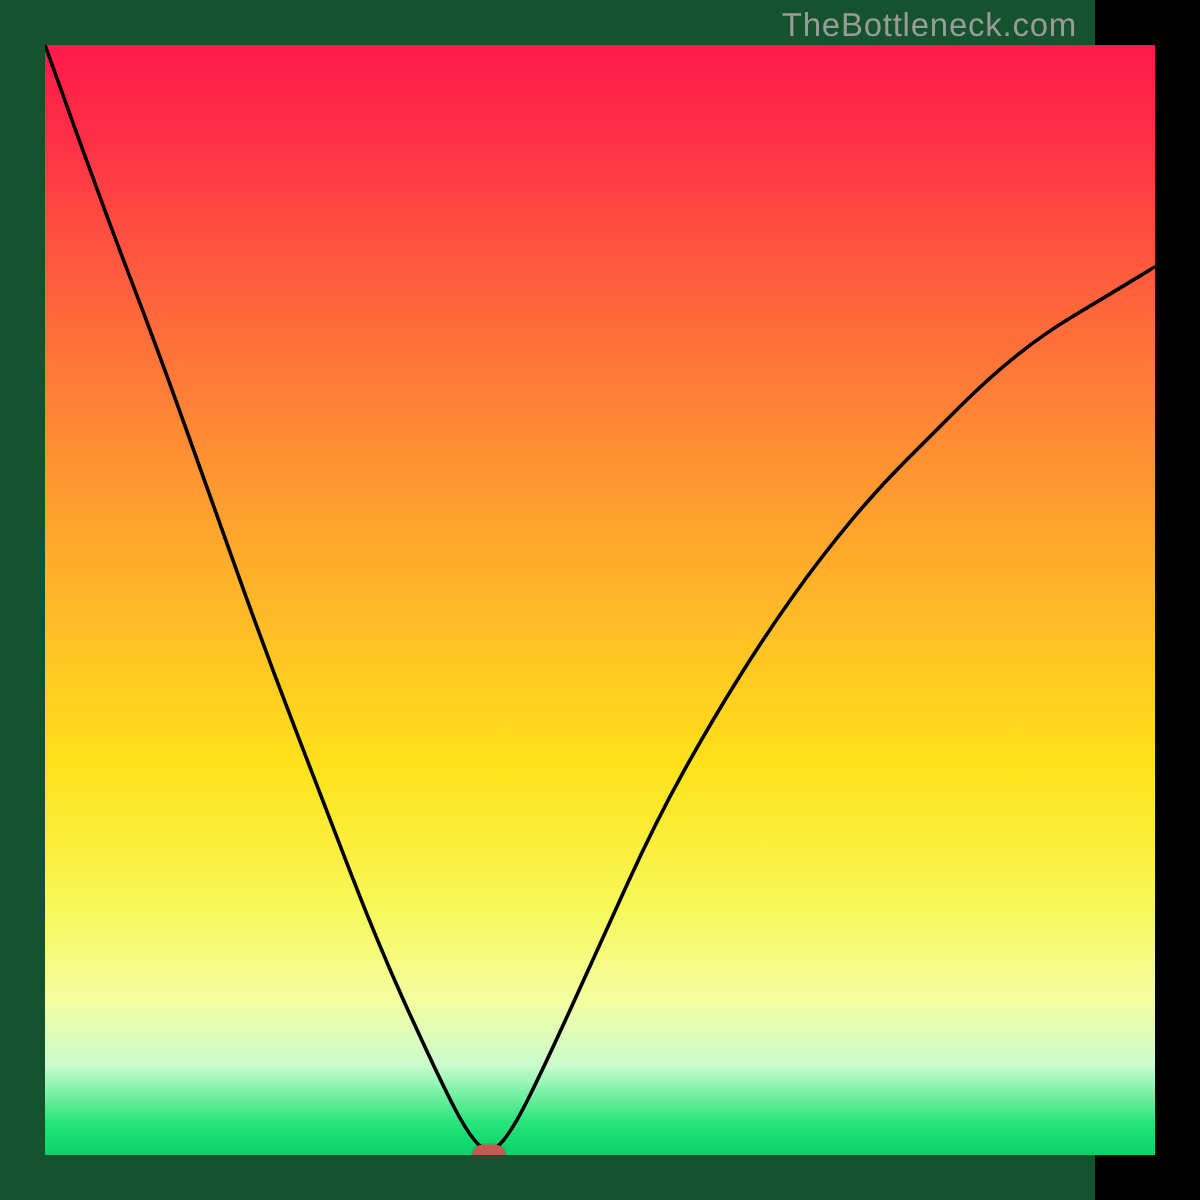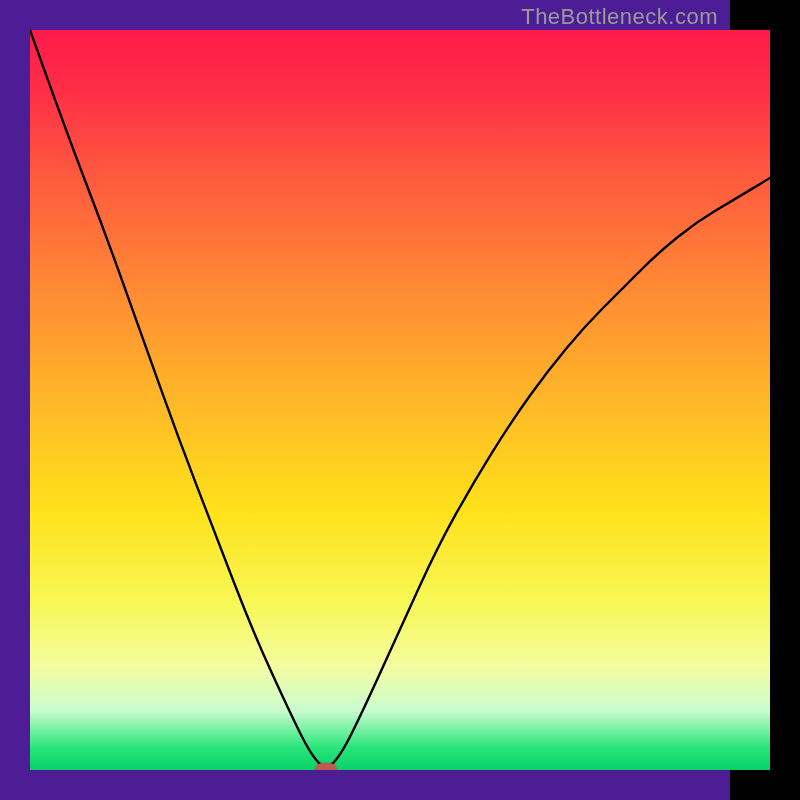--- a/index.html
+++ b/index.html
@@ -8,21 +8,21 @@
     width: 800px;
     height: 800px;
     background: #000;
     font-family: Arial, Helvetica, sans-serif;
     overflow: hidden;
   }
   .frame {
     position: relative;
     width: 730px;
     height: 800px;
-    background: #4c1d95;
+    background: #14532d;
   }
   .plot-area {
     position: absolute;
     left: 30px;
     top: 30px;
     width: 740px;
     height: 740px;
     overflow: hidden;
   }
   .gradient {

